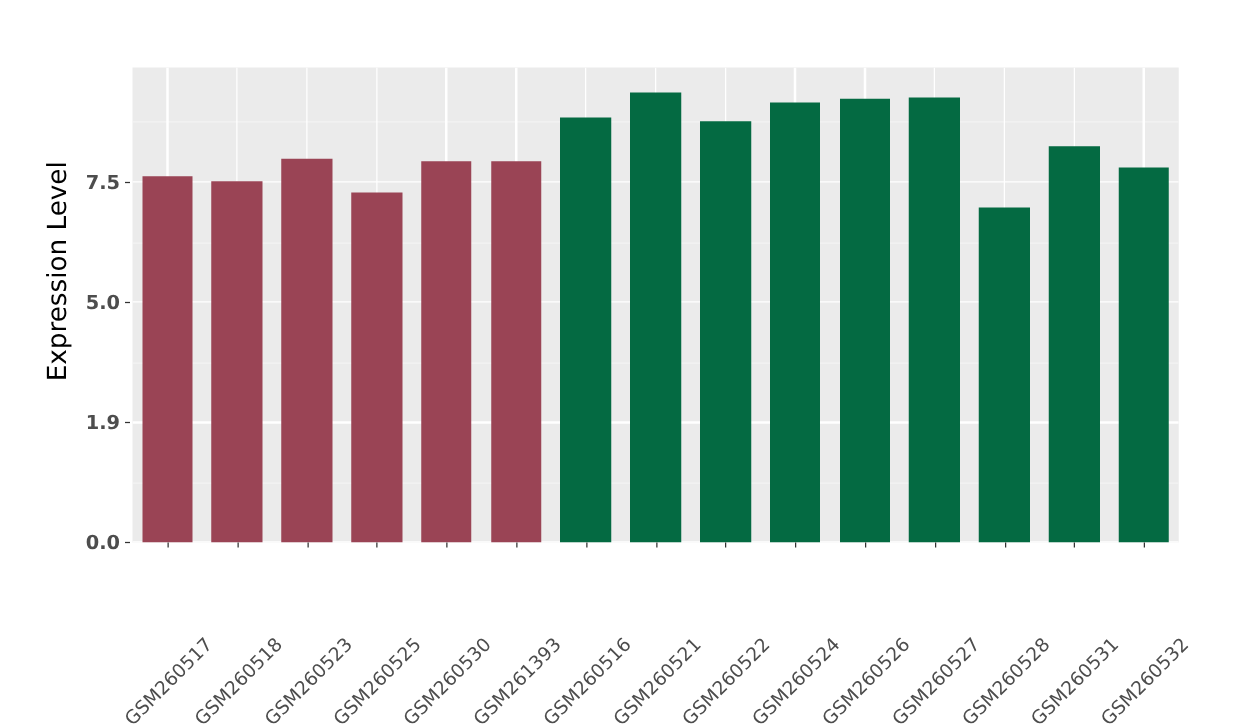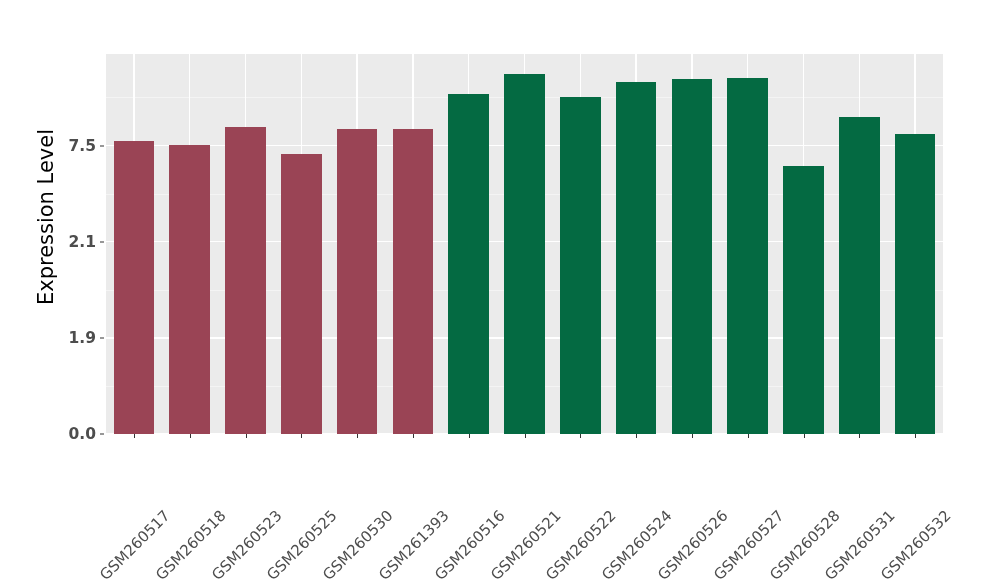--- a/index.html
+++ b/index.html
@@ -142,21 +142,21 @@
 
 <div id="chart-root">
 
   <div class="y-axis-title">Expression Level</div>
 
   <div id="y-ticks">
       <div class="y-tick-label" style="top: 434px;">0.0</div>
       <div class="y-tick-mark" style="top: 434px;"></div>
       <div class="y-tick-label" style="top: 337.846px;">1.9</div>
       <div class="y-tick-mark" style="top: 337.846px;"></div>
-      <div class="y-tick-label" style="top: 241.692px;">2.1</div>
+      <div class="y-tick-label" style="top: 241.692px;">5.0</div>
       <div class="y-tick-mark" style="top: 241.692px;"></div>
       <div class="y-tick-label" style="top: 145.538px;">7.5</div>
       <div class="y-tick-mark" style="top: 145.538px;"></div>
     </div>
 
   <div id="panel">
       <div class="grid-minor" style="top: 331.923px;"></div>
       <div class="grid-minor" style="top: 235.769px;"></div>
       <div class="grid-minor" style="top: 139.615px;"></div>
       <div class="grid-minor" style="top: 43.4615px;"></div>

